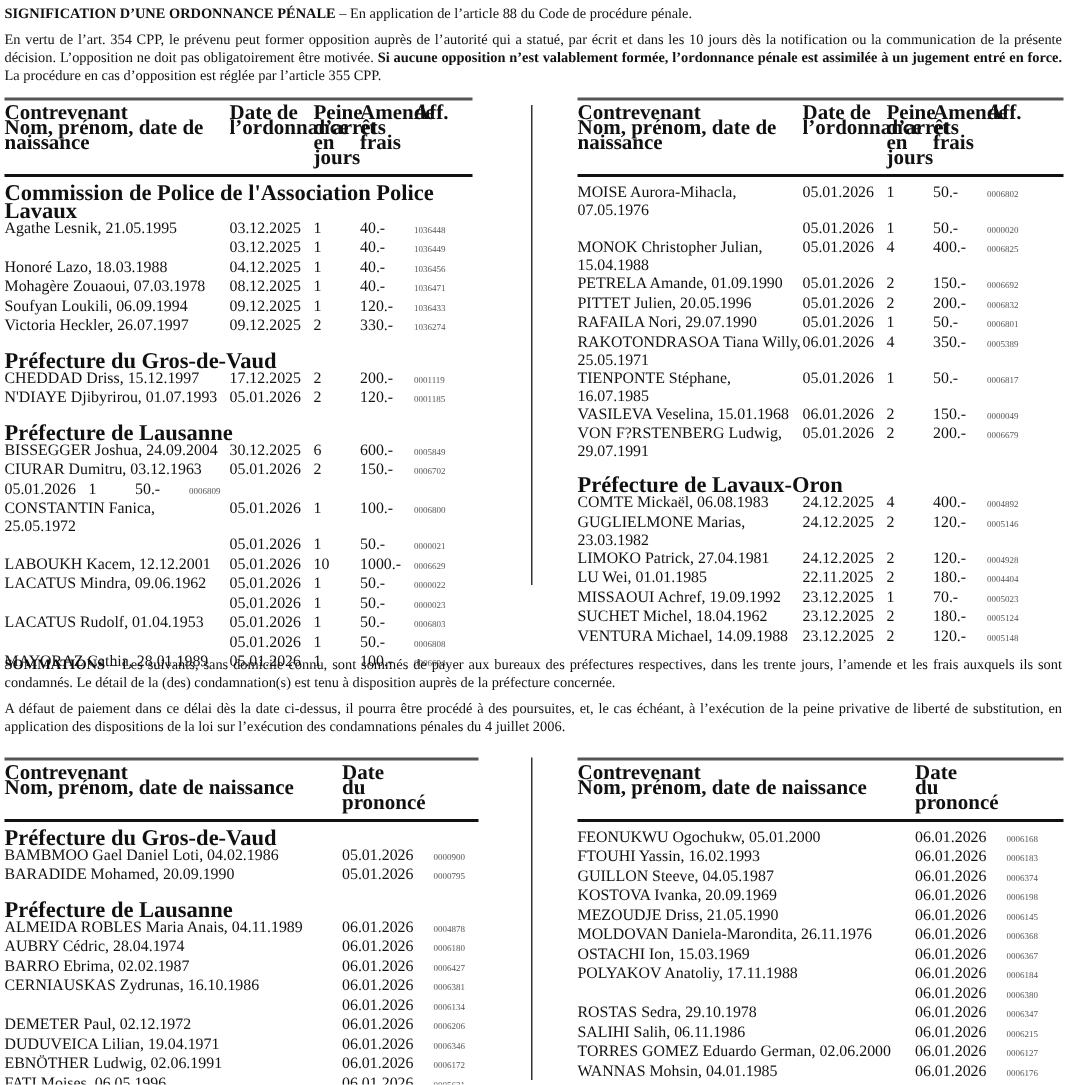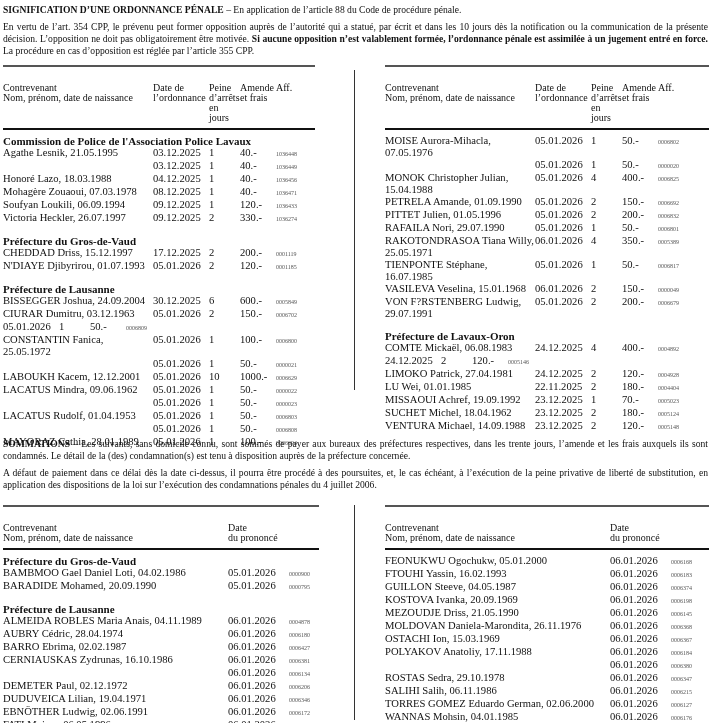--- a/index.html
+++ b/index.html
@@ -8,25 +8,25 @@
     font-family: "Liberation Serif", "DejaVu Serif", serif; color: #111;
   }
   .intro { position: absolute; left: 3px; width: 705px; font-size: 9.6px; line-height: 12px; }
   .intro p { margin: 0 0 5px 0; text-align: justify; }
   .intro b { font-weight: bold; }
   #sig-intro { top: 4px; }
   #som-intro { top: 438px; }
 
   .col { position: absolute; }
   .tbl-top { border-top: 2px solid #555; }
-  .hdr { display: flex; font-weight: normal; font-size: 10px; line-height: 10px; padding-top: 16px; padding-bottom: 5px; border-bottom: 2px solid #111; }
+  .hdr { display: flex; font-weight: bold; font-size: 14px; line-height: 10px; padding-top: 4px; padding-bottom: 5px; border-bottom: 2px solid #111; }
   .hdr div { white-space: pre-line; }
   .row { display: flex; font-size: 10.6px; line-height: 12px; }
   .row .aff { font-size: 6px; color: #555; padding-top: 1px; }
-  .section { font-weight: bold; font-size: 11px; line-height: 12px; margin-top: 10px; }
+  .section { font-weight: bold; font-size: 15px; line-height: 12px; margin-top: 10px; }
   .section.first { margin-top: 5px; }
   .spacer-top { height: 5px; }
 
   
   .o-name { width: 150px; }
   .o-date { width: 56px; }
   .o-peine { width: 31px; }
   .o-amt { width: 36px; }
   .o-aff { width: 35px; }
 
@@ -230,21 +230,21 @@
       <div class="o-aff aff">0006825</div>
     </div>
     <div class="row">
       <div class="o-name">PETRELA Amande, 01.09.1990</div>
       <div class="o-date">05.01.2026</div>
       <div class="o-peine">2</div>
       <div class="o-amt">150.-</div>
       <div class="o-aff aff">0006692</div>
     </div>
     <div class="row">
-      <div class="o-name">PITTET Julien, 01.05.1996</div>
+      <div class="o-name">PITTET Julien, 20.05.1996</div>
       <div class="o-date">05.01.2026</div>
       <div class="o-peine">2</div>
       <div class="o-amt">200.-</div>
       <div class="o-aff aff">0006832</div>
     </div>
     <div class="row">
       <div class="o-name">RAFAILA Nori, 29.07.1990</div>
       <div class="o-date">05.01.2026</div>
       <div class="o-peine">1</div>
       <div class="o-amt">50.-</div>
@@ -280,20 +280,21 @@
     </div>
     <div class="section">Préfecture de Lavaux-Oron</div>
     <div class="row">
       <div class="o-name">COMTE Mickaël, 06.08.1983</div>
       <div class="o-date">24.12.2025</div>
       <div class="o-peine">4</div>
       <div class="o-amt">400.-</div>
       <div class="o-aff aff">0004892</div>
     </div>
     <div class="row">
+      <div class="o-name">GUGLIELMONE Marias, 23.03.1982</div>
       <div class="o-date">24.12.2025</div>
       <div class="o-peine">2</div>
       <div class="o-amt">120.-</div>
       <div class="o-aff aff">0005146</div>
     </div>
     <div class="row">
       <div class="o-name">LIMOKO Patrick, 27.04.1981</div>
       <div class="o-date">24.12.2025</div>
       <div class="o-peine">2</div>
       <div class="o-amt">120.-</div>

